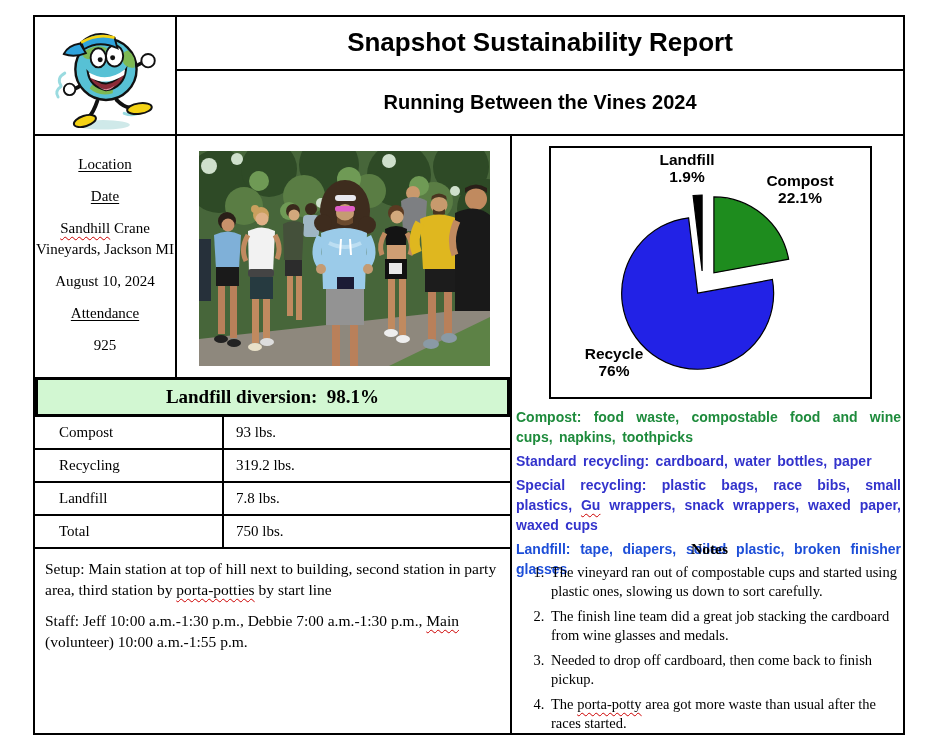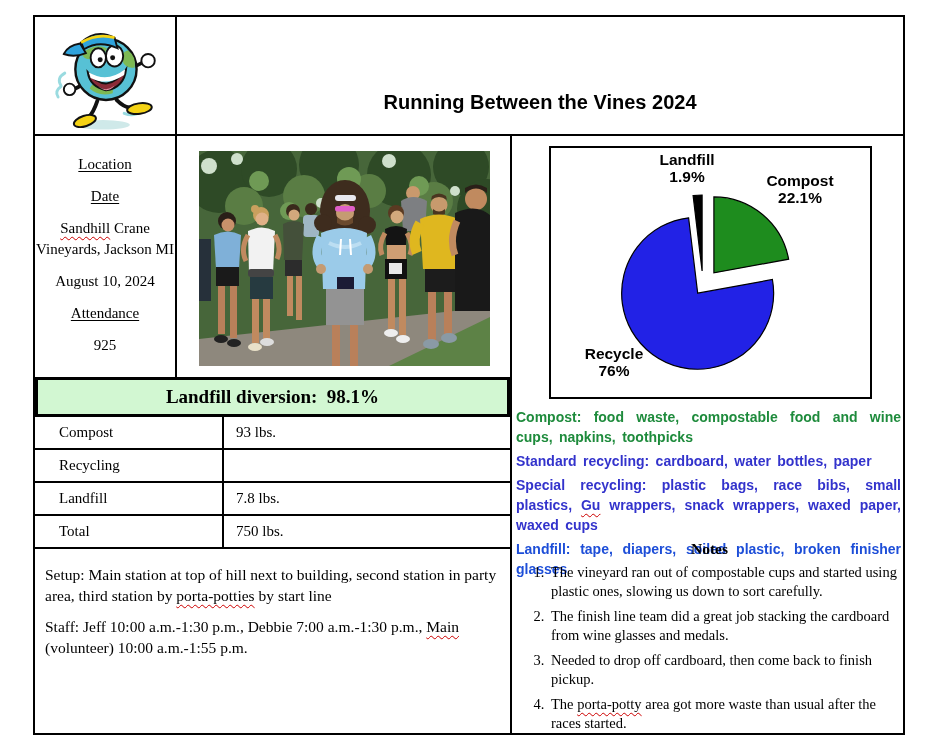--- a/index.html
+++ b/index.html
@@ -35,21 +35,21 @@
           text-align:center;font-weight:bold;font-size:19px;line-height:33px;}
 
   
   .weights{left:0;top:400px;width:475px;}
   .w-row{position:relative;height:33px;border-bottom:2px solid #000;font-size:15px;}
   .w-label{position:absolute;left:0;top:0;width:189px;height:100%;border-right:2px solid #000;
            padding-left:24px;line-height:31px;}
   .w-value{position:absolute;left:189px;right:0;top:0;height:100%;padding-left:12px;line-height:31px;}
 
   
-  .setup-cell{left:0;top:532px;width:475px;height:184px;padding:15px 10px;font-size:15.5px;line-height:21px;}
+  .setup-cell{left:0;top:532px;width:475px;height:184px;padding:9px 10px;font-size:15.5px;line-height:21px;}
   .setup-cell p{margin:0 0 10px 0;}
 
   
   .right-col{left:475px;top:119px;width:393px;height:597px;border-left:2px solid #000;}
   .pie-box{position:absolute;left:37px;top:10px;width:323px;height:253px;border:2px solid #000;background:#fff;}
   .pie-box svg{position:absolute;left:0;top:0;}
   .pie-label{position:absolute;font-family:"Liberation Sans","DejaVu Sans",sans-serif;
              font-weight:bold;font-size:15.5px;line-height:1.12;text-align:center;}
   .pie-label span{display:block;}
   .lbl-landfill{left:96px;top:3px;width:80px;}
@@ -106,20 +106,21 @@
         <circle cx="78" cy="40" r="2.6" fill="#111"></circle>
         <path d="M52 55 Q72 80 92 52 Q90 71 71 74 Q54 70 52 55 Z" fill="#8a2b38" stroke="#111" stroke-width="2"></path>
         <path d="M53 55 Q72 67 91 52 L90 58 Q72 70 55 61 Z" fill="#fff"></path>
         <path d="M63 70 q9 6 17 -1 q-7 9 -17 1 Z" fill="#e98fa6"></path>
         <path d="M45 24 q16 -15 35 -5 l3 11 q-19 -9 -35 1 Z" fill="#2fa3dc" stroke="#111" stroke-width="2"></path>
         <path d="M44 25 q-13 2 -17 11 q11 4 23 -1 Z" fill="#2fa3dc" stroke="#111" stroke-width="2"></path>
         <path d="M45 24 q17 -10 35 -5" stroke="#f5d315" stroke-width="3" fill="none"></path>
       </svg>
     </div>
 
+    <div class="cell title-cell">Snapshot Sustainability Report</div>
     <div class="cell subtitle-cell">Running Between the Vines 2024</div>
 
     <div class="cell info-cell">
       <div class="blk"><u>Location</u></div>
       <div class="blk"><u>Date</u></div>
       <div class="blk"><span class="sp">Sandhill</span><span> Crane Vineyards, Jackson MI</span></div>
       <div class="blk">August 10, 2024</div>
       <div class="blk"><u>Attendance</u></div>
       <div class="blk">925</div>
     </div>
@@ -260,20 +261,21 @@
 
     <div class="cell banner">Landfill diversion:&nbsp; 98.1%</div>
 
     <div class="cell weights">
       <div class="w-row">
         <div class="w-label">Compost</div>
         <div class="w-value">93 lbs.</div>
       </div>
       <div class="w-row">
         <div class="w-label">Recycling</div>
+        <div class="w-value">319.2 lbs.</div>
       </div>
       <div class="w-row">
         <div class="w-label">Landfill</div>
         <div class="w-value">7.8 lbs.</div>
       </div>
       <div class="w-row">
         <div class="w-label">Total</div>
         <div class="w-value">750 lbs.</div>
       </div>
     </div>

